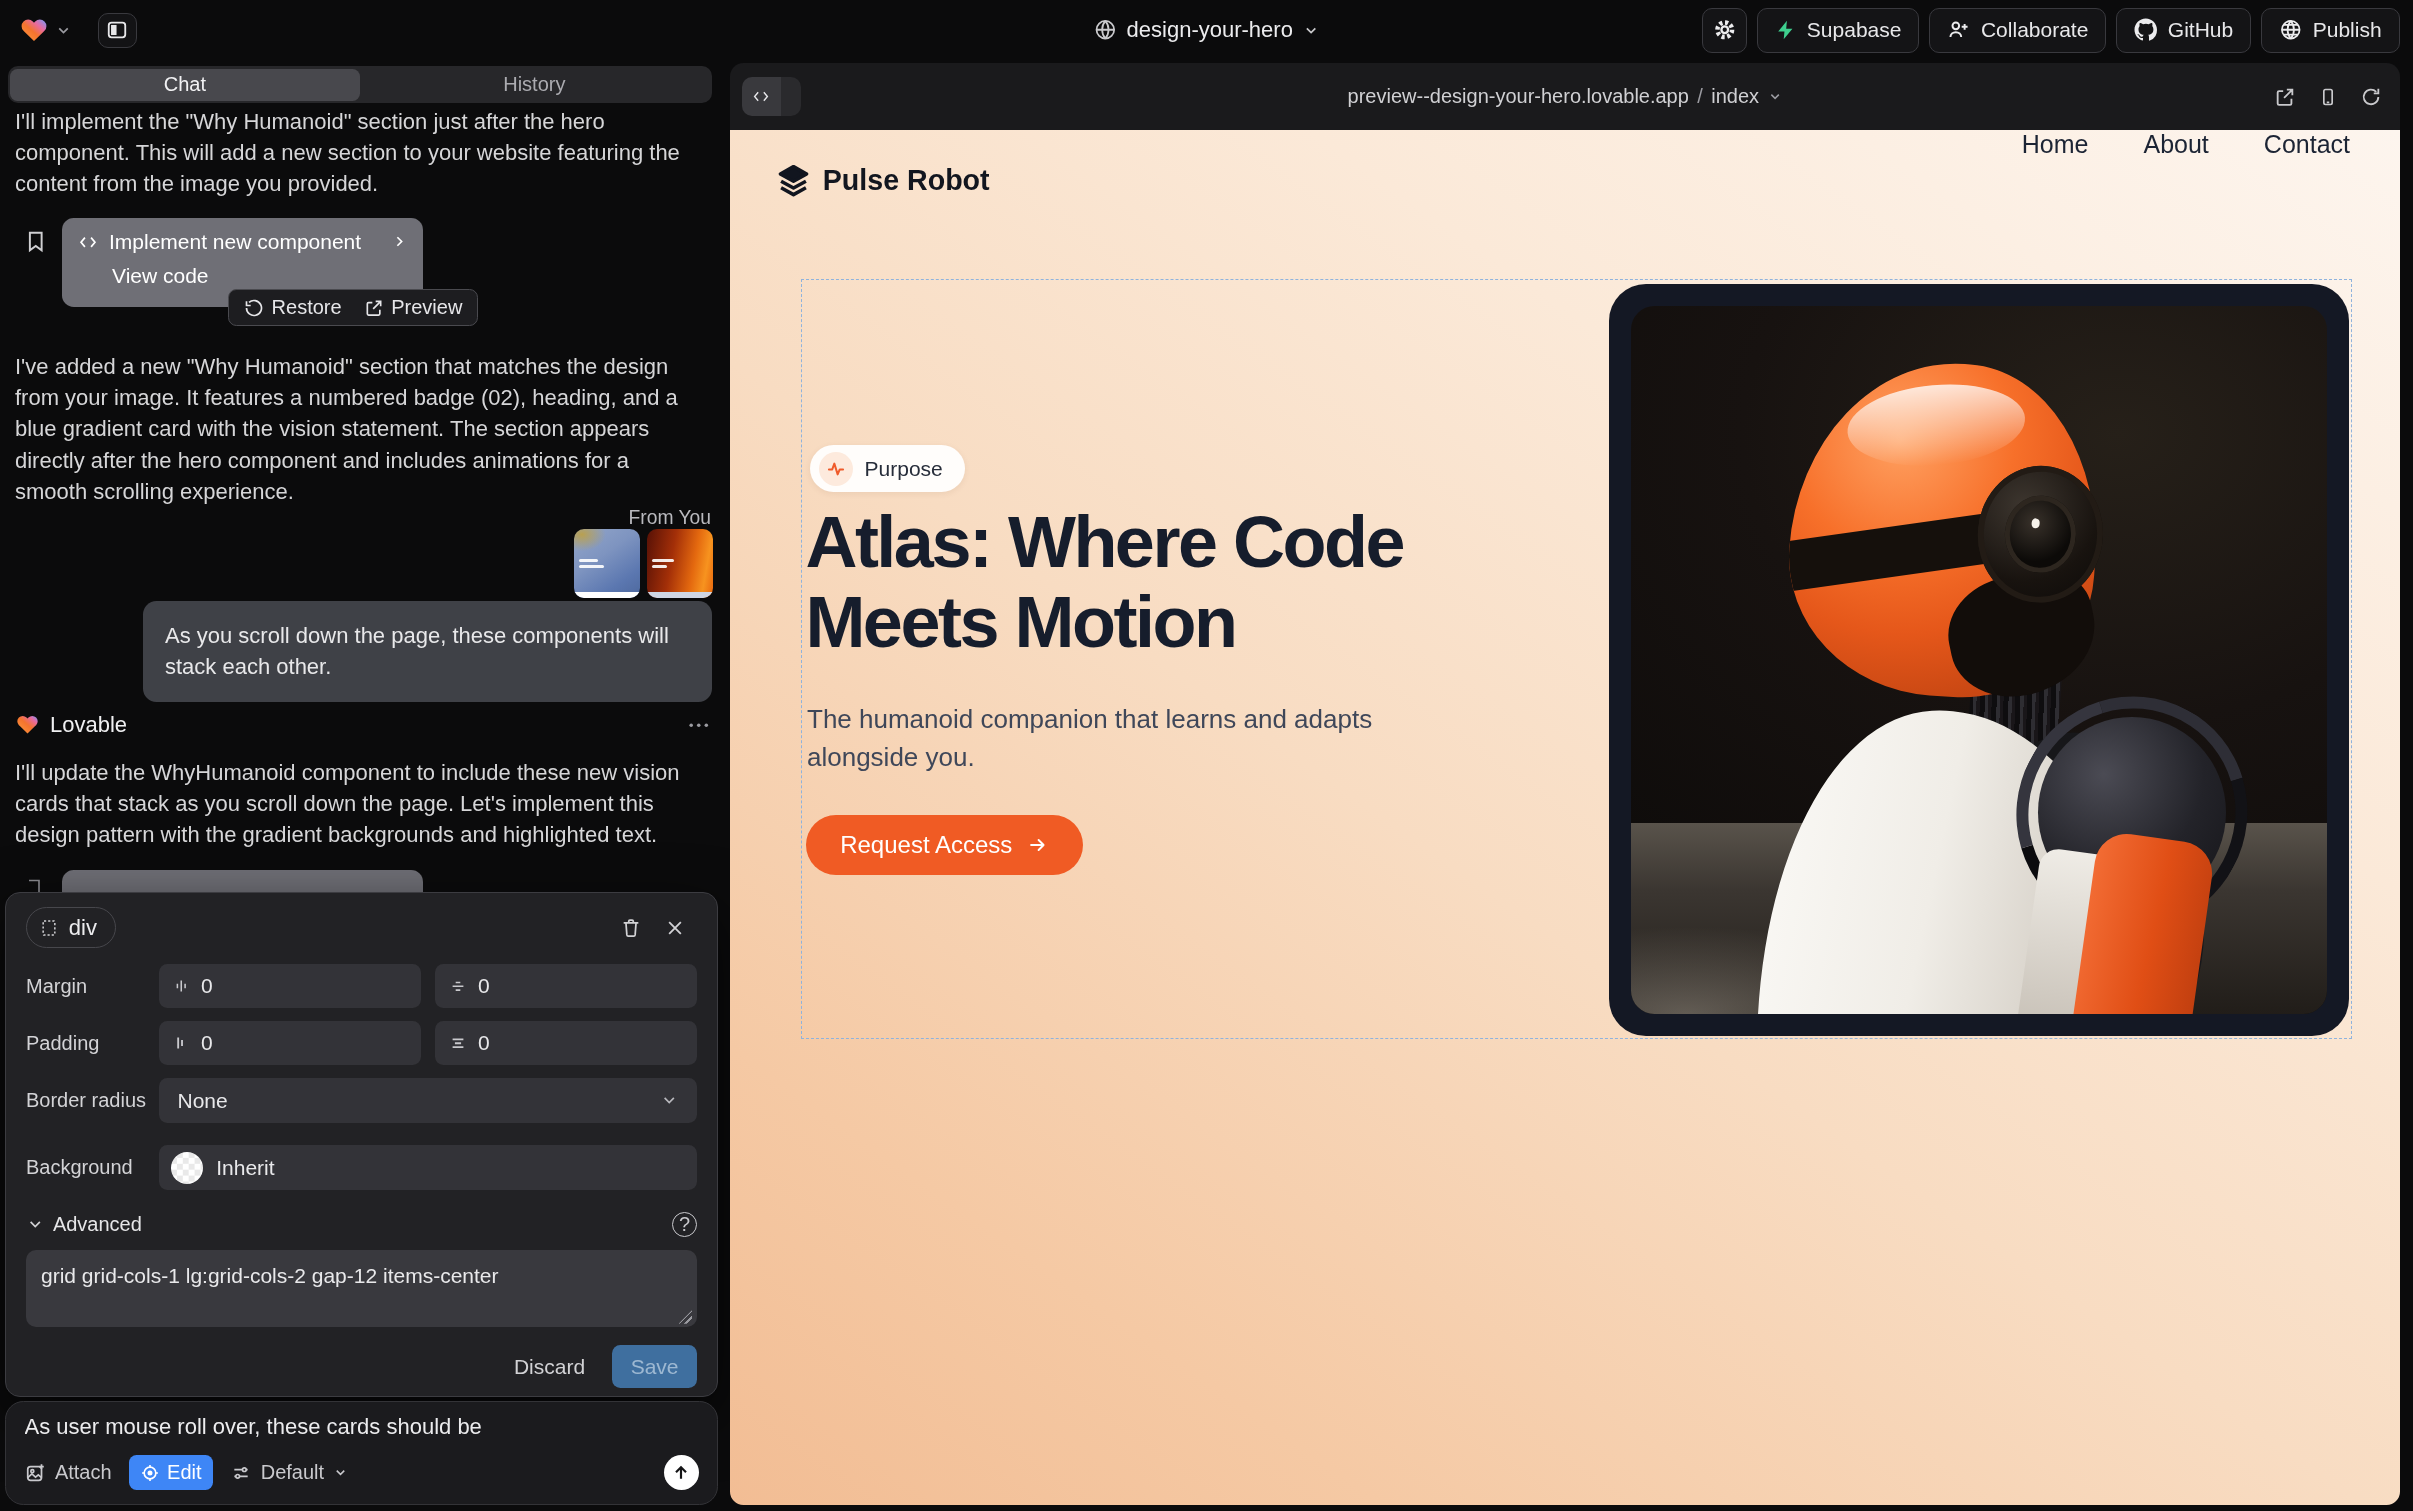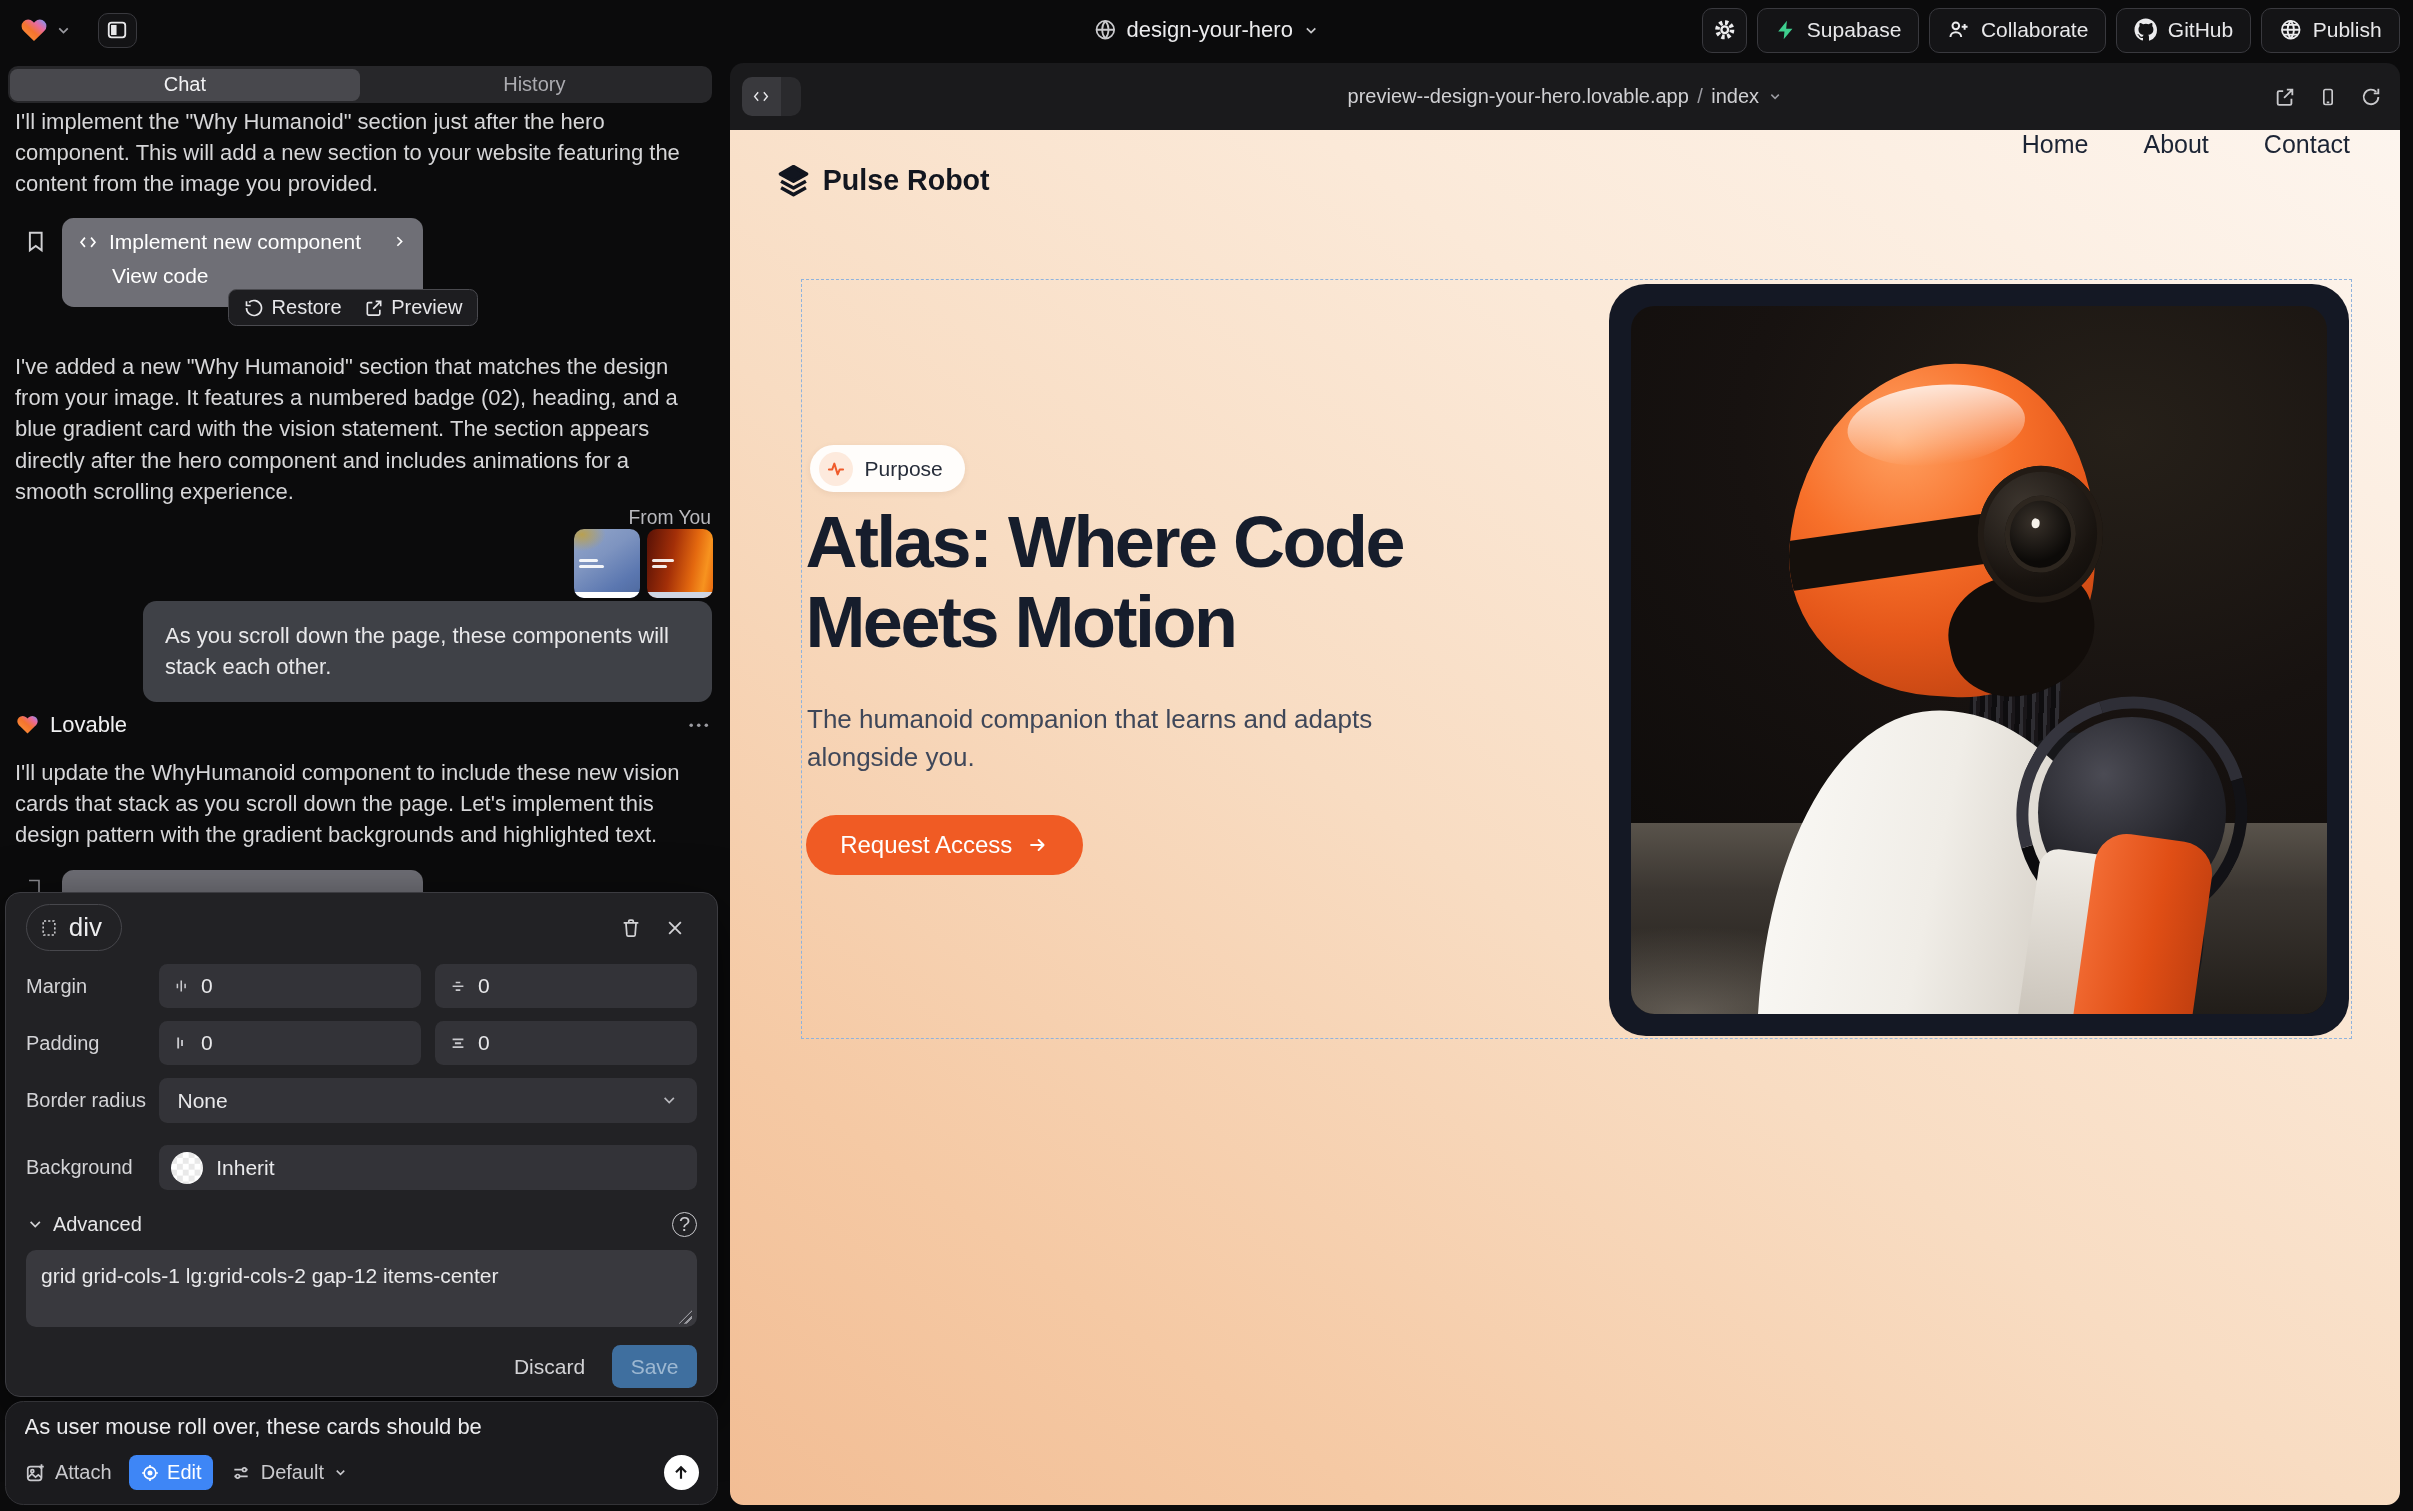--- a/index.html
+++ b/index.html
@@ -56,21 +56,21 @@
 
   
   .sliver { position:absolute; left:62px; top:870px; width:361px; height:42px; background:#6f6f76; border-radius:11.8px 11.8px 0 0; }
   .sliver-bm { position:absolute; left:23.5px; top:877px; color:#cfcfd2; }
 
   
   .panel { position:absolute; left:5px; top:892px; width:713px; height:505px; background:#222225;
     border:0.8px solid #3c3c41; border-radius:15px; padding:15px 20px; box-shadow:0 20px 59px rgba(0,0,0,.65); }
   .panel-head { display:flex; align-items:center; height:39px; margin-bottom:17px; }
   .el-pill { display:flex; align-items:center; gap:10px; border:0.8px solid #47474c; border-radius:839px;
-    padding:6.7px 18.5px 6.7px 11.8px; font-size:26px; color:#ececee; cursor:pointer; }
+    padding:6.7px 18.5px 6.7px 11.8px; font-size:22px; color:#ececee; cursor:pointer; }
   .panel-head .spacer { flex:1; }
   .icon-btn { width:44px; height:39px; display:flex; align-items:center; justify-content:center; color:#d2d2d5; cursor:pointer; }
   .field-row { display:flex; align-items:center; margin-bottom:13px; }
   .field-label { width:133px; font-size:20px; color:#d3d3d6; }
   .inputs { flex:1; display:flex; gap:13.4px; }
   .num-input { flex:1; height:44px; background:#333338; border-radius:8.4px; display:flex; align-items:center; gap:10px; padding:0 13.4px; }
   .num-input input { background:transparent; border:none; outline:none; color:#e9e9eb; font-size:21px; width:100%;
     font-family:"Liberation Sans","DejaVu Sans",sans-serif; }
   .wide-input { flex:1; height:45px; background:#333338; border-radius:8.4px; display:flex; align-items:center; gap:13.4px; padding:0 11.8px;
     font-size:21px; color:#e9e9eb; cursor:pointer; }

